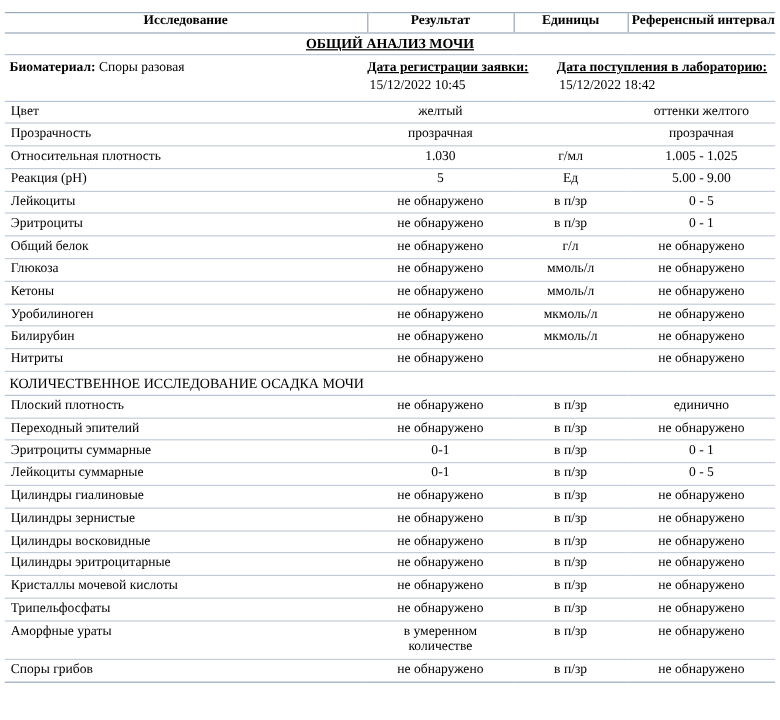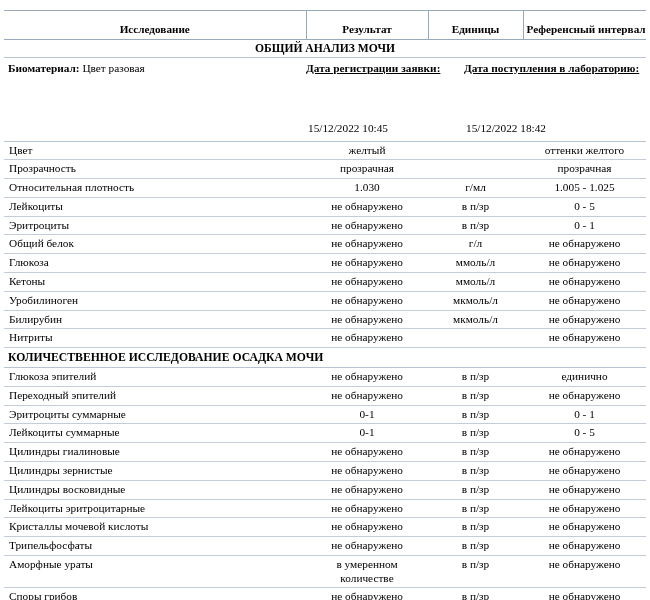--- a/index.html
+++ b/index.html
@@ -33,42 +33,42 @@
   col.c-name  { width: 302px; }
   col.c-res   { width: 122px; }
   col.c-unit  { width: 95px;  }
   col.c-ref   { width: 123px; }
 
   
   thead th {
     font-weight: bold;
     font-size: 11.2px;
     text-align: center;
-    padding: 12px 3px 4px 3px;
+    padding: 0 3px 4px 3px;
     border-top: 1.4px solid #9aa8bb;
     border-bottom: 1.4px solid #9aa8bb;
     border-left: 1.2px solid #9aa8bb;
     vertical-align: middle;
     white-space: nowrap;
   }
   thead th:first-child { border-left: none; }
 
   
   td.doc-title {
     text-align: center;
     font-weight: bold;
     font-size: 11.6px;
     padding: 2px 0 2px 0;
     border-bottom: 1.1px solid #b9c4d2;
   }
-  td.doc-title span { }
+  td.doc-title span { text-decoration: underline; }
 
   td.section-title {
     text-align: left;
-    font-weight: bold;
+    font-weight: normal;
     font-size: 11.7px;
     padding: 3px 0 3px 4px;
     border-bottom: 1.1px solid #b9c4d2;
     border-top: 1.1px solid #b9c4d2;
     margin-left: 33px;
   }
 
   
   td.meta-cell {
     padding: 3px 0 4px 4px;
@@ -88,21 +88,21 @@
   }
   .meta-bio b { font-weight: bold; }
   .meta-date {
     flex: 0 0 auto;
     font-size: 11.3px;
     line-height: 1.35;
   }
   .meta-date.reg   { width: 158px; }
   .meta-date.lab   { width: 180px; }
   .meta-date .dlabel { font-weight: bold; display: block; text-decoration: underline; }
-  .meta-date .dval   { display: block; padding-left: 2px; margin-top: 45px; }
+  .meta-date .dval   { display: block; padding-left: 2px; }
 
   
   tbody td.cell {
     border-bottom: 1.1px solid #c3ccd8;
     padding: 2px 3px 2px 3px;
     vertical-align: top;
     line-height: 1.22;
   }
   td.cell.name {
     text-align: left;
@@ -142,21 +142,21 @@
         <td class="doc-title" colspan="4">
           <span>ОБЩИЙ АНАЛИЗ МОЧИ</span>
         </td>
       </tr>
 
       <tr>
         <td class="meta-cell" colspan="4">
           <div class="meta-row">
             <div class="meta-bio">
               <b>Биоматериал:</b>
-              <span>Цвет разовая</span>
+              <span>Споры разовая</span>
             </div>
             <div class="meta-date reg">
               <span class="dlabel">Дата регистрации заявки:</span>
               <span class="dval">15/12/2022 10:45</span>
             </div>
             <div class="meta-date lab">
               <span class="dlabel">Дата поступления в лабораторию:</span>
               <span class="dval">15/12/2022 18:42</span>
             </div>
           </div>
@@ -175,20 +175,26 @@
           <td class="cell unit"></td>
           <td class="cell ref">прозрачная</td>
         </tr>
         <tr>
           <td class="cell name">Относительная плотность</td>
           <td class="cell res">1.030</td>
           <td class="cell unit">г/мл</td>
           <td class="cell ref">1.005 - 1.025</td>
         </tr>
         <tr>
+          <td class="cell name">Реакция (pH)</td>
+          <td class="cell res">5</td>
+          <td class="cell unit">Ед</td>
+          <td class="cell ref">5.00 - 9.00</td>
+        </tr>
+        <tr>
           <td class="cell name">Лейкоциты</td>
           <td class="cell res">не обнаружено</td>
           <td class="cell unit">в п/зр</td>
           <td class="cell ref">0 - 5</td>
         </tr>
         <tr>
           <td class="cell name">Эритроциты</td>
           <td class="cell res">не обнаружено</td>
           <td class="cell unit">в п/зр</td>
           <td class="cell ref">0 - 1</td>
@@ -226,21 +232,21 @@
         <tr>
           <td class="cell name">Нитриты</td>
           <td class="cell res">не обнаружено</td>
           <td class="cell unit"></td>
           <td class="cell ref">не обнаружено</td>
         </tr>
         <tr>
           <td class="section-title" colspan="4">КОЛИЧЕСТВЕННОЕ ИССЛЕДОВАНИЕ ОСАДКА МОЧИ</td>
         </tr>
         <tr>
-          <td class="cell name">Глюкоза эпителий</td>
+          <td class="cell name">Плоский плотность</td>
           <td class="cell res">не обнаружено</td>
           <td class="cell unit">в п/зр</td>
           <td class="cell ref">единично</td>
         </tr>
         <tr>
           <td class="cell name">Переходный эпителий</td>
           <td class="cell res">не обнаружено</td>
           <td class="cell unit">в п/зр</td>
           <td class="cell ref">не обнаружено</td>
         </tr>
@@ -268,21 +274,21 @@
           <td class="cell unit">в п/зр</td>
           <td class="cell ref">не обнаружено</td>
         </tr>
         <tr>
           <td class="cell name">Цилиндры восковидные</td>
           <td class="cell res">не обнаружено</td>
           <td class="cell unit">в п/зр</td>
           <td class="cell ref">не обнаружено</td>
         </tr>
         <tr>
-          <td class="cell name">Лейкоциты эритроцитарные</td>
+          <td class="cell name">Цилиндры эритроцитарные</td>
           <td class="cell res">не обнаружено</td>
           <td class="cell unit">в п/зр</td>
           <td class="cell ref">не обнаружено</td>
         </tr>
         <tr>
           <td class="cell name">Кристаллы мочевой кислоты</td>
           <td class="cell res">не обнаружено</td>
           <td class="cell unit">в п/зр</td>
           <td class="cell ref">не обнаружено</td>
         </tr>

